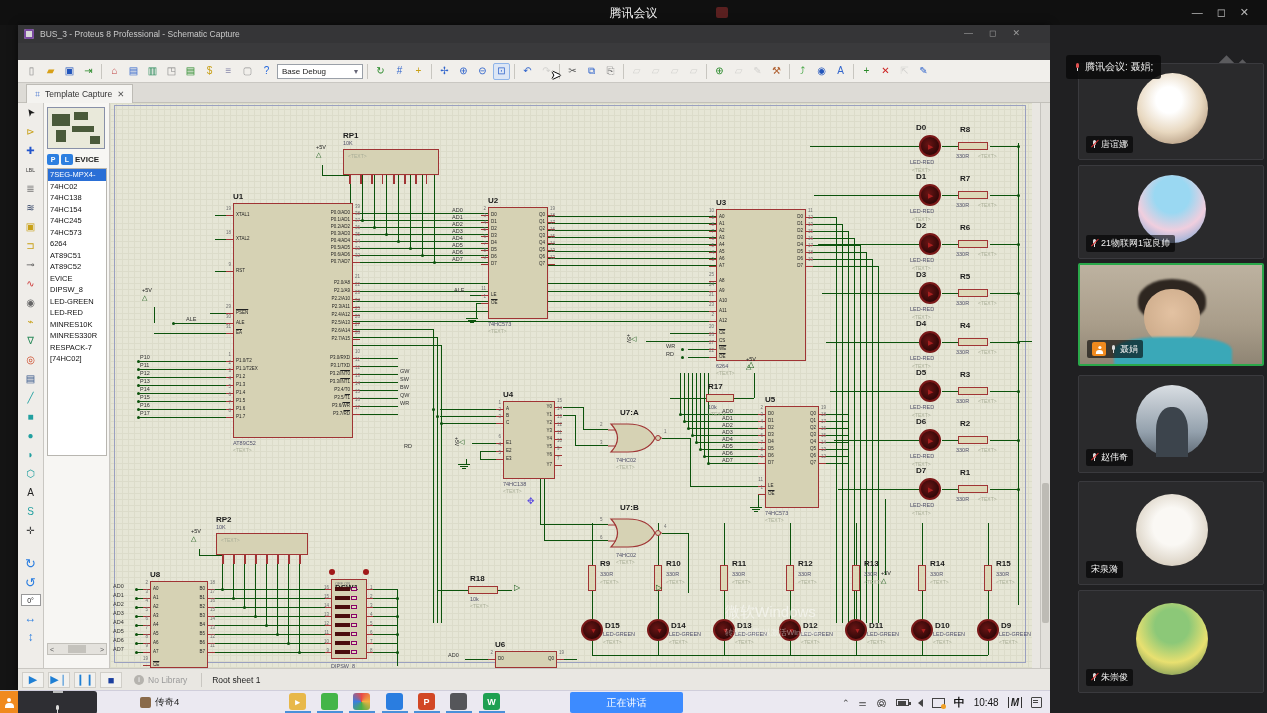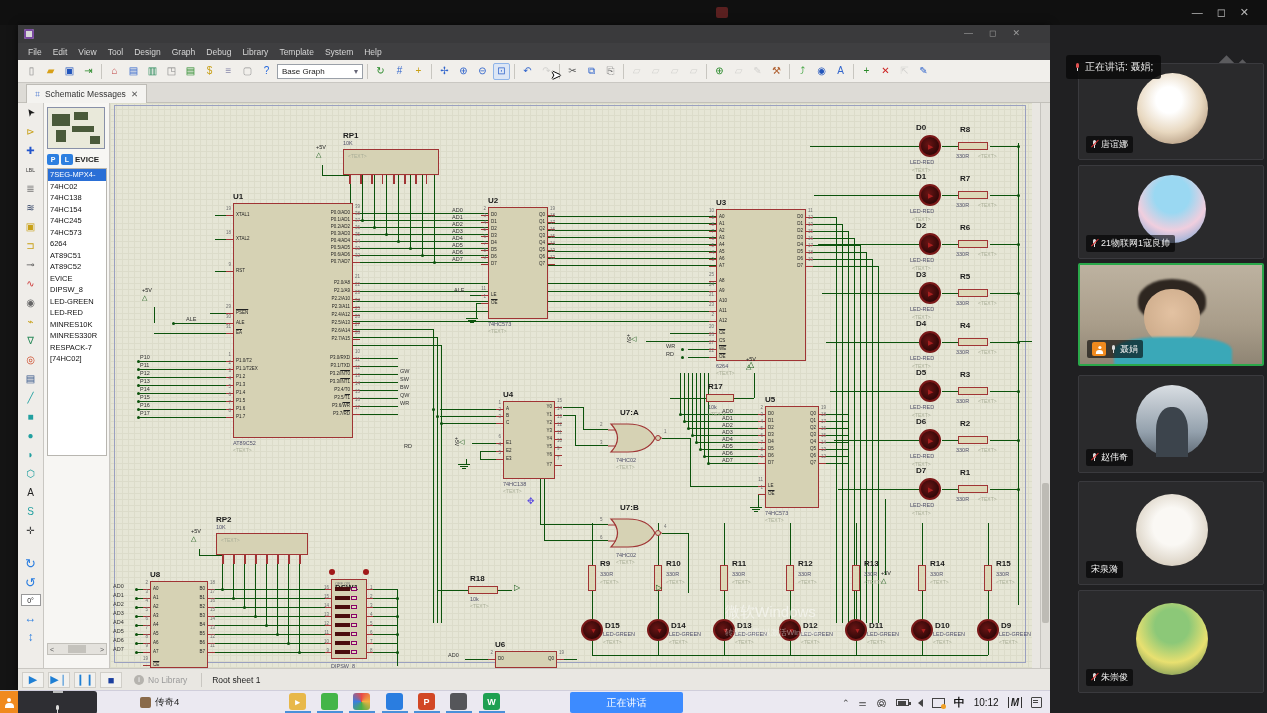--- a/index.html
+++ b/index.html
@@ -130,57 +130,48 @@
   .vface{position:absolute;left:64px;top:24px;width:56px;height:56px;border-radius:48%;background:radial-gradient(circle at 50% 42%,#e3c2a2,#c7a584);filter:blur(.6px);}
   .vshirt{position:absolute;left:34px;top:72px;width:118px;height:32px;border-radius:40% 40% 0 0;background:#3aa8b8;filter:blur(1px);}
   .cursor{z-index:50;font-size:12px;color:#fff;text-shadow:-1px 0 #000,1px 0 #000,0 -1px #000,0 1px #000;}
 </style>
 </head>
 <body>
 
 <div class="screen">
 
   <div class="abs topbar">
+    <div class="abs toptitle">腾讯会议</div>
     <div class="abs" style="left:716px;top:7px;width:12px;height:11px;background:#5a2020;border-radius:2px;"></div>
     <div class="abs winctl" style="right:4px;" id="meetctl">—◻✕</div>
   </div>
 
   <div class="abs ptwin">
+    <div class="abs pt-title">
+      <span>BUS_3 - Proteus 8 Professional - Schematic Capture</span>
+    </div>
     <div class="abs pt-ico"></div>
     <div class="abs pt-ctl" id="ptctl">—◻✕</div>
-    <div class="abs pt-menu" id="ptmenu">
-        <span>File</span>
-        <span>Edit</span>
-        <span>View</span>
-        <span>Tool</span>
-        <span>Design</span>
-        <span>Graph</span>
-        <span>Debug</span>
-        <span>Library</span>
-        <span>Template</span>
-        <span>System</span>
-        <span>Help</span>
-      </div>
     <div class="abs pt-tools" id="pttools">
         <div class="tbi" style="color: rgb(138, 138, 138);">▯</div>
         <div class="tbi" style="color: rgb(216, 160, 24);">▰</div>
         <div class="tbi" style="color: rgb(34, 85, 187);">▣</div>
         <div class="tbi" style="color: rgb(42, 138, 42);">⇥</div>
         <div class="tbsep"></div>
         <div class="tbi" style="color: rgb(192, 64, 64);">⌂</div>
         <div class="tbi" style="color: rgb(51, 102, 204);">▤</div>
         <div class="tbi" style="color: rgb(42, 138, 90);">▥</div>
         <div class="tbi" style="color: rgb(136, 136, 136);">◳</div>
         <div class="tbi" style="color: rgb(42, 138, 42);">▤</div>
         <div class="tbi" style="color: rgb(200, 160, 24);">$</div>
         <div class="tbi" style="color: rgb(136, 136, 170);">≡</div>
         <div class="tbi" style="color: rgb(153, 153, 153);">▢</div>
         <div class="tbi" style="color: rgb(34, 102, 221);">?</div>
         <div class="tbcombo">
-          <span>Base Graph</span>
+          <span>Base Debug</span>
           <span style="color: rgb(102, 102, 119);">▾</span>
         </div>
         <div class="tbsep"></div>
         <div class="tbi" style="color: rgb(42, 138, 42);">↻</div>
         <div class="tbi" style="color: rgb(51, 102, 204);">#</div>
         <div class="tbi" style="color: rgb(200, 160, 24);">+</div>
         <div class="tbsep"></div>
         <div class="tbi" style="color: rgb(51, 102, 204);">✢</div>
         <div class="tbi" style="color: rgb(51, 102, 204);">⊕</div>
         <div class="tbi" style="color: rgb(51, 102, 204);">⊖</div>
@@ -208,21 +199,21 @@
         <div class="tbi" style="color: rgb(51, 102, 204);">A</div>
         <div class="tbsep"></div>
         <div class="tbi" style="color: rgb(42, 138, 42);">+</div>
         <div class="tbi" style="color: rgb(204, 34, 34);">✕</div>
         <div class="tbi dim" style="color: rgb(153, 153, 153);">⇱</div>
         <div class="tbi" style="color: rgb(51, 102, 204);">✎</div>
       </div>
     <div class="abs pt-tabs">
       <div class="abs pt-tab">
         <span style="color:#3366cc;font-size:9px;">⌗</span>
-        <span>Schematic Messages</span>
+        <span>Template Capture</span>
         <span style="color:#555;">✕</span>
       </div>
     </div>
 
     <div class="abs pt-body">
       <div class="abs toolcol" id="toolcol">
           <div class="tci">
             <span style="color: rgb(26, 26, 26); font-size: 10px; transform: rotate(-125deg);">➤</span>
           </div>
           <div class="tci">
@@ -1417,30 +1408,30 @@
       <span style="font-size:9px;color:#444;">⚌</span>
       <span class="wifi">
           <div style="left:1px;top:1px;width:9px;height:9px;"></div>
           <div style="left:3px;top:3px;width:5px;height:5px;"></div>
           <div style="left:4.5px;top:5.5px;width:2px;height:2px;background:#444;border-radius:50%;"></div>
         </span>
       <span class="batt"></span>
       <span class="spk"></span>
       <span class="cast"></span>
       <span style="font-size:11px;color:#111;font-weight:bold;">中</span>
-      <span style="font-size:10px;color:#111;">10:12</span>
+      <span style="font-size:10px;color:#111;">10:48</span>
       <span style="font-size:10px;color:#222;font-weight:bold;font-style:italic;border-left:1.5px solid #333;border-right:1.5px solid #333;padding:0 2px;">M</span>
       <span class="notif"></span>
     </div>
   </div>
 
   <div class="abs sidebar">
     <div class="abs banner">
       <span class="mic red"></span>
-      <span>正在讲话: 聂娟;</span>
+      <span>腾讯会议: 聂娟;</span>
     </div>
     <div class="abs deco" style="left:170px;top:33px;"></div>
     <div class="abs deco" style="left:186px;top:37px;"></div>
     <div id="tiles">
         <div class="tile" style="position: absolute; left: 28px; top: 38px; width: 186px; height: 97px;">
           <div class="ava av-dog" style="position: absolute; left: 57.5px; top: 9px; width: 71px; height: 71px;"></div>
           <div class="namechip">
             <span class="mic" style="position: relative;">
               <span class="micslash"></span>
             </span>

